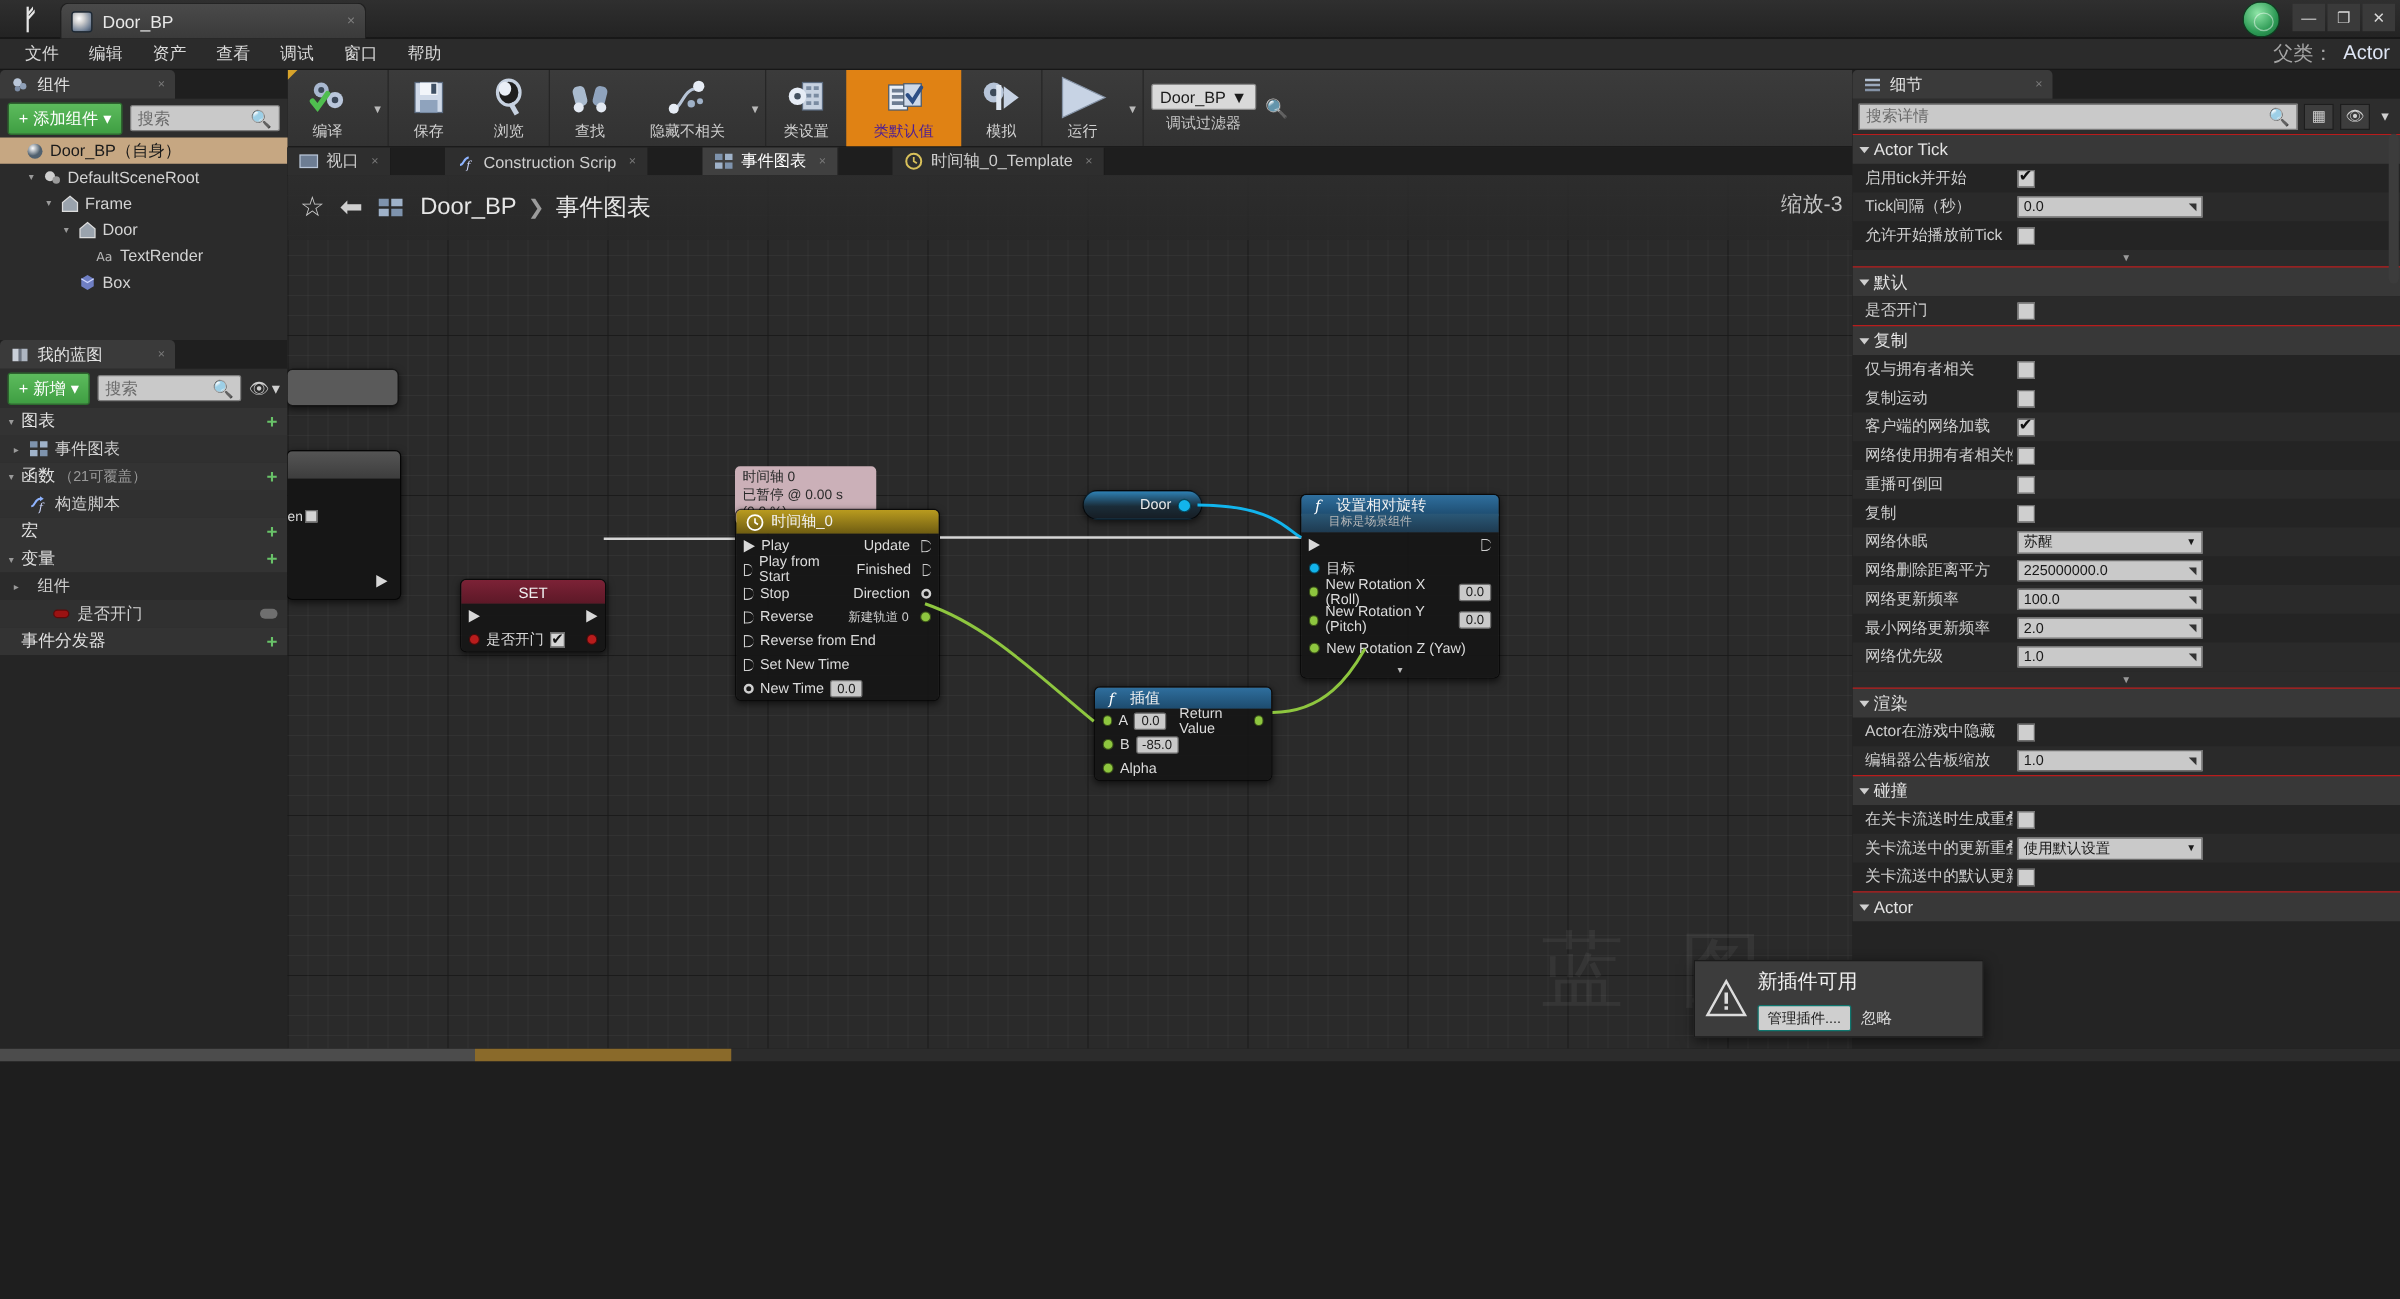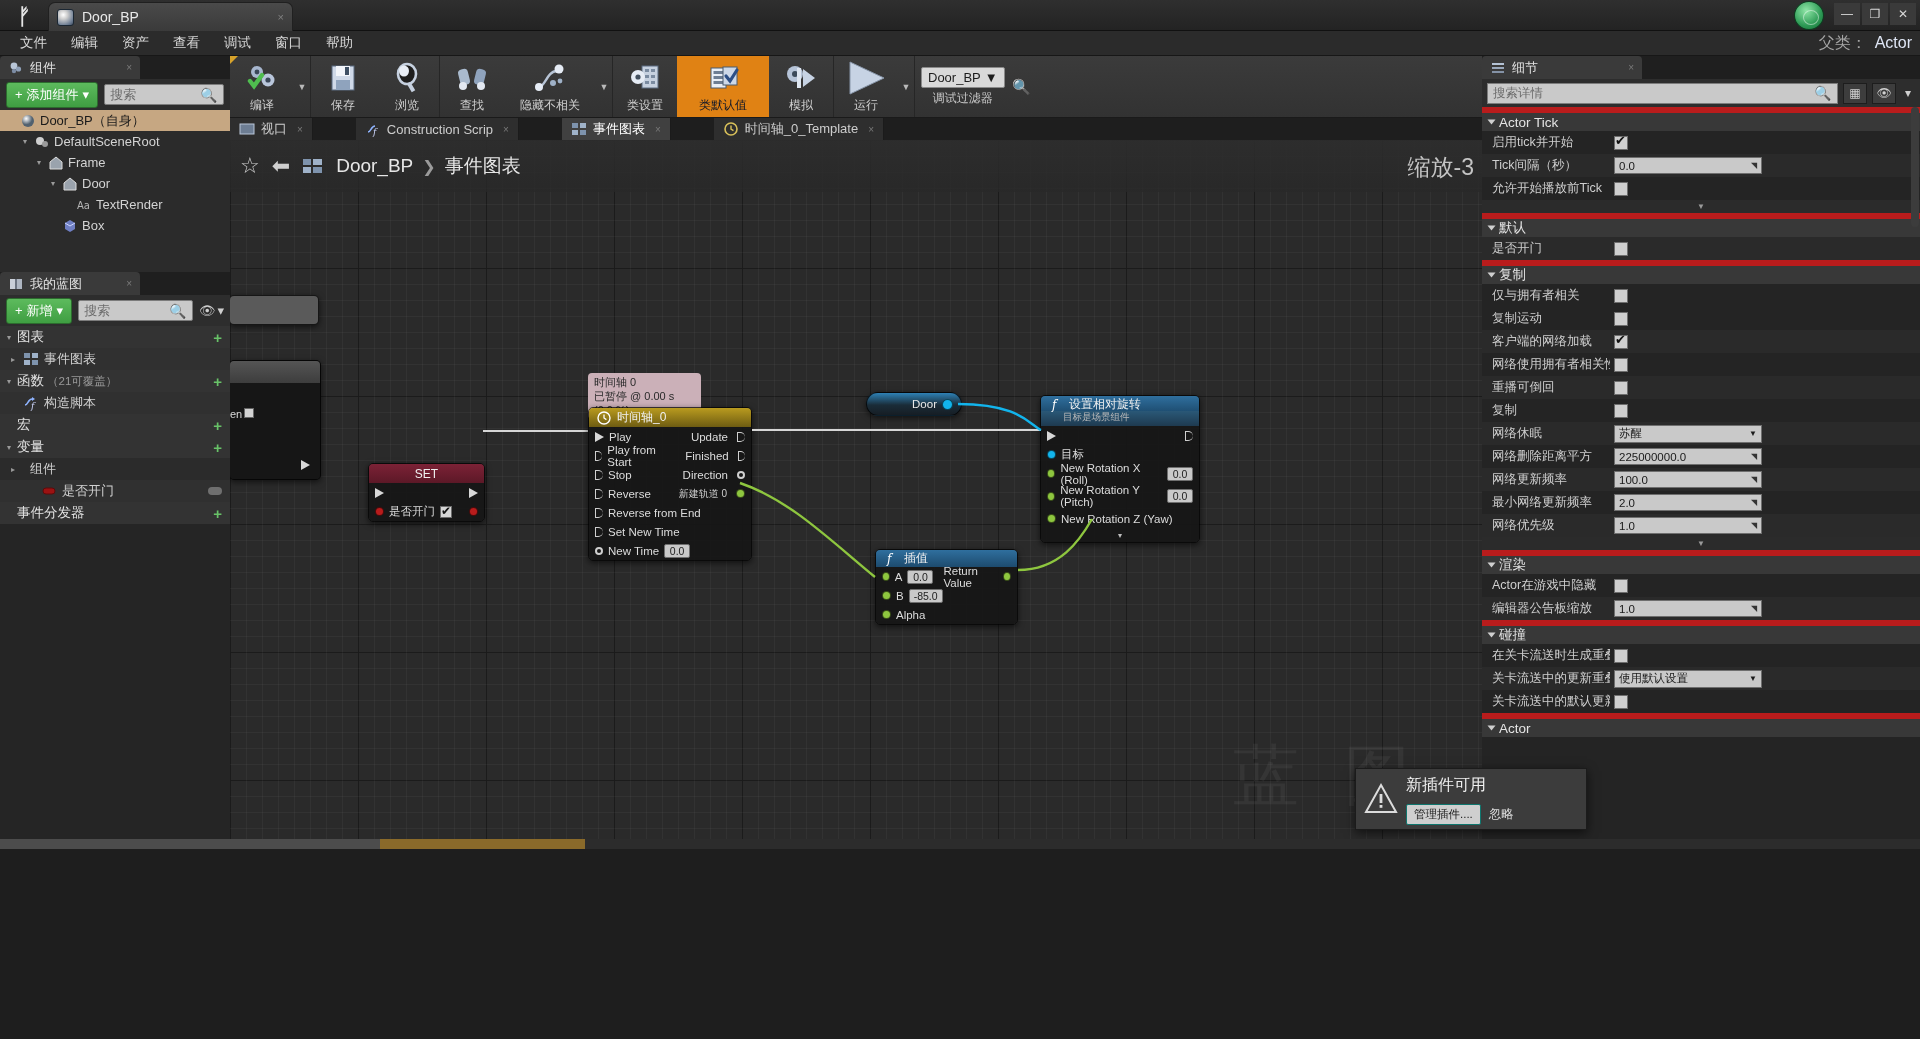--- a/index.html
+++ b/index.html
@@ -49,21 +49,21 @@
   
   .toolbar{ position:absolute; left:230px; top:56px; width:1252px; height:62px;
     background:linear-gradient(#3b3b3b,#323232); border-bottom:1px solid #1a1a1a; display:flex; align-items:stretch; }
   .tb-group{ display:flex; align-items:stretch; border-right:1px solid #262626; }
   .tb-btn{ width:64px; display:flex; flex-direction:column; align-items:center;
     justify-content:flex-start; padding-top:4px; position:relative; }
   .tb-btn.wide{ width:92px; }
   .tb-btn .glyph{ height:36px; display:flex; align-items:center; justify-content:center; }
   .tb-btn .lbl{ font-size:12px; color:#cfcfcf; margin-top:1px; }
   .tb-btn.active{ background:#e08214; }
-  .tb-btn.active .lbl{ color:#0f172a; }
+  .tb-btn.active .lbl{ color:#4c1d95; }
   .tb-arrow{ width:16px; display:flex; align-items:center; justify-content:center; color:#b9b9b9; font-size:9px; }
   .tb-corner{ position:absolute; left:0; top:0; width:0; height:0;
     border-top:8px solid #d8a32b; border-right:8px solid transparent; }
   .dbgfilter{ display:flex; flex-direction:column; align-items:center; justify-content:center;
     margin-left:6px; gap:2px; }
   .dbg-combo{ display:flex; align-items:center; gap:4px; background:#d9d9d9; color:#1c1c1c;
     border:1px solid #8a8a8a; border-radius:2px; padding:2px 6px; font-size:13px; }
   .dbg-lbl{ font-size:12px; color:#c8c8c8; }
   .dbg-search{ color:#c9c9c9; font-size:15px; margin-left:8px; }
 
@@ -116,21 +116,21 @@
       linear-gradient(90deg, rgba(0,0,0,.55) 1px, transparent 1px);
     background-size:16px 16px,16px 16px,128px 128px,128px 128px; }
 
   .gbar{ position:absolute; left:0; top:0; width:1252px; height:52px;
     background:linear-gradient(rgba(45,45,45,.92),rgba(40,40,40,.78)); display:flex; align-items:center; padding-left:10px; gap:12px; }
   .gbar .star{ color:#cfcfcf; font-size:22px; }
   .gbar .back{ color:#cfcfcf; font-size:22px; }
   .gbar .gicon{ width:22px; height:20px; }
   .bc{ display:flex; align-items:center; gap:9px; font-size:19px; color:#e6e6e6; }
   .bc .sep{ color:#9b9b9b; font-size:16px; }
-  .zoomlbl{ position:absolute; right:8px; top:12px; font-size:23px; color:#c4c4c4; }
+  .zoomlbl{ position:absolute; right:8px; top:12px; font-size:17px; color:#c4c4c4; }
 
   .wm{ position:absolute; right:60px; bottom:18px; font-size:66px; color:rgba(255,255,255,.055);
     letter-spacing:12px; font-family:"DejaVu Sans",sans-serif; }
   .csdn{ position:absolute; right:8px; bottom:2px; font-size:14px; color:#9b9b9b; }
 
   
   .node{ position:absolute; border-radius:5px; border:1px solid rgba(0,0,0,.75);
     box-shadow:0 2px 6px rgba(0,0,0,.6); overflow:hidden; }
   .node-hdr{ height:19px; display:flex; align-items:center; gap:5px; padding:0 7px;
     font-size:12px; color:#f0f0f0; }
@@ -156,21 +156,21 @@
   
   .right{ position:absolute; left:1482px; top:56px; width:438px; height:783px; background:#242424; }
   .r-tabs{ height:23px; background:#1f1f1f; display:flex; align-items:flex-end; }
   .det-srch{ height:28px; display:flex; align-items:center; gap:5px; padding:3px 5px; background:#2d2d2d; }
   .det-srch .box{ flex:1; height:21px; background:#c9c9c9; border:1px solid #7c7c7c;
     display:flex; align-items:center; padding:0 5px; color:#6b6b6b; font-size:12.5px; }
   .det-srch .mag{ margin-left:auto; color:#333; font-size:14px; }
   .det-ic{ width:24px; height:21px; background:#3d3d3d; border:1px solid #1d1d1d;
     display:flex; align-items:center; justify-content:center; color:#d0d0d0; font-size:12px; }
   .sect{ height:24px; background:#383838; display:flex; align-items:center; gap:5px;
-    padding-left:7px; font-size:13.5px; color:#e4e4e4; border-top:6px solid #b91c1c; }
+    padding-left:7px; font-size:13.5px; color:#e4e4e4; border-top:1px solid #b91c1c; }
   .sect .tri{ width:0;height:0;border-left:5px solid #cfcfcf;border-top:4px solid transparent;
     border-bottom:4px solid transparent; transform:rotate(90deg); }
   .prop{ height:23px; display:flex; align-items:center; font-size:12.5px; color:#cfcfcf; }
   .prop.alt{ background:#2a2a2a; }
   .prop .pname{ width:128px; padding-left:10px; overflow:hidden; white-space:nowrap; }
   .prop .pval{ flex:1; display:flex; align-items:center; padding-left:4px; }
   .pcheck{ width:14px; height:14px; background:#cfcfcf; border:1px solid #6e6e6e; position:relative; }
   .pcheck.on:after{ content:"✔"; position:absolute; left:0px; top:-4px; font-size:13px; color:#101010; }
   .pinput{ width:148px; height:17px; background:#c9c9c9; border:1px solid #6e6e6e; color:#1a1a1a;
     font-size:11.5px; padding:0 4px; display:flex; align-items:center; position:relative; }

